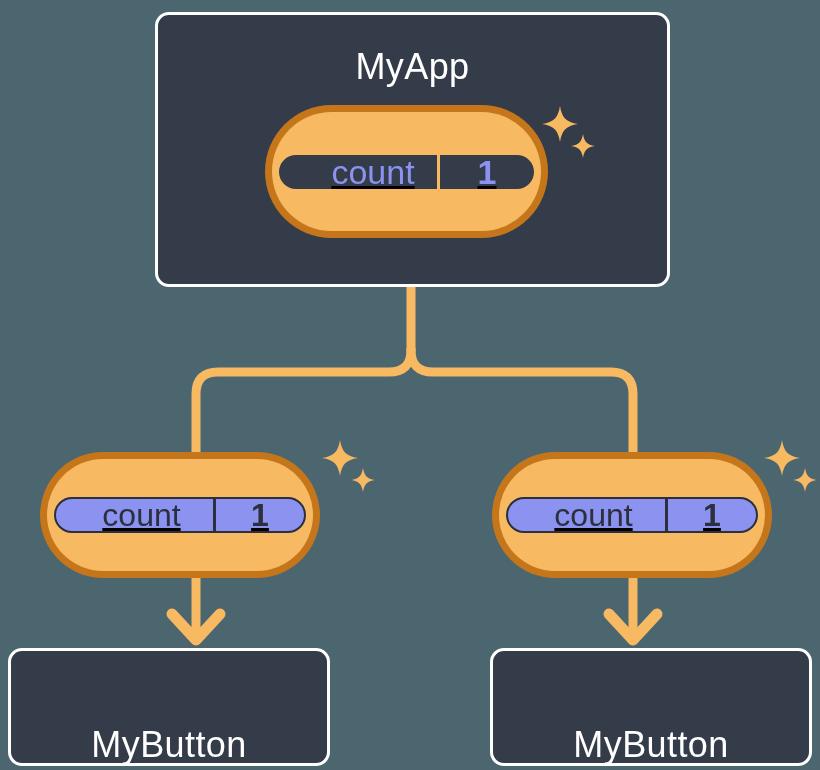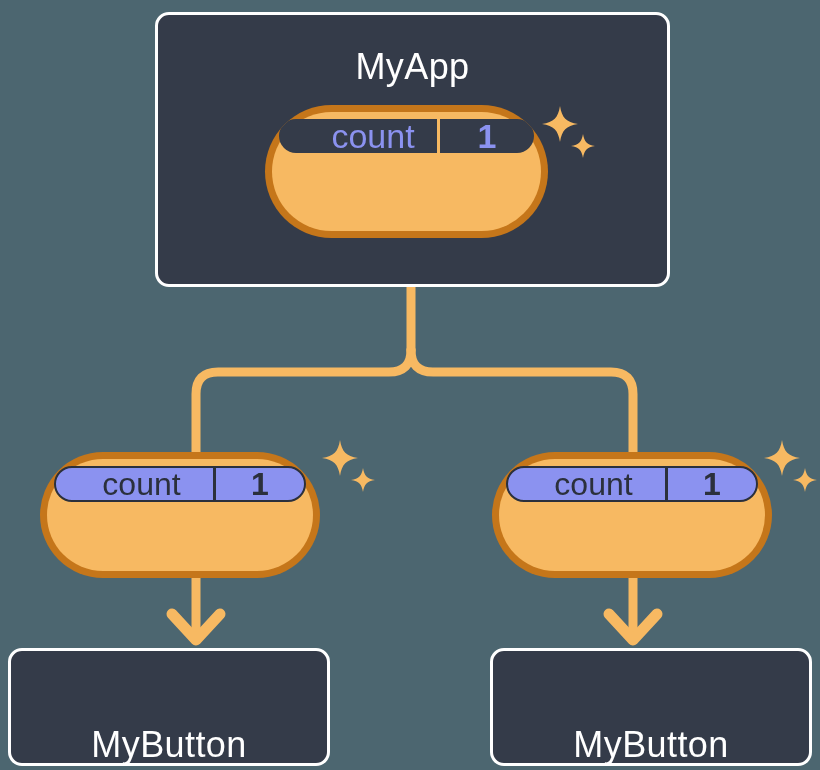--- a/index.html
+++ b/index.html
@@ -94,25 +94,26 @@
     overflow: hidden;
   }
   
   .pill {
     background: #c5761a;
     padding: 7px;
   }
   .pill-inner {
     flex: 1 1 auto;
     display: flex;
-    align-items: flex-start;
+    align-items: center;
     border-radius: 999px;
     background: #f7b962;
     padding: 7px;
     box-sizing: border-box;
+    text-decoration: underline;
   }
   .pill-body {
     flex: 1 1 auto;
     display: flex;
     align-items: stretch;
     border-radius: 999px;
     box-sizing: border-box;
     overflow: hidden;
   }
 

